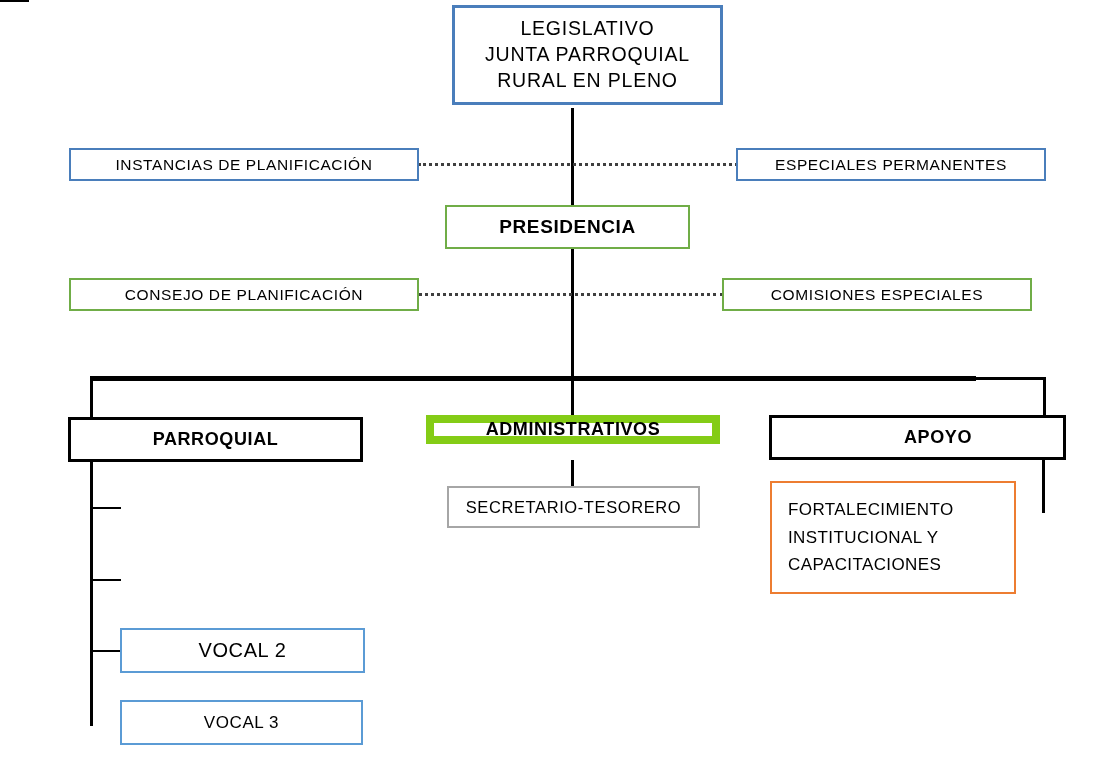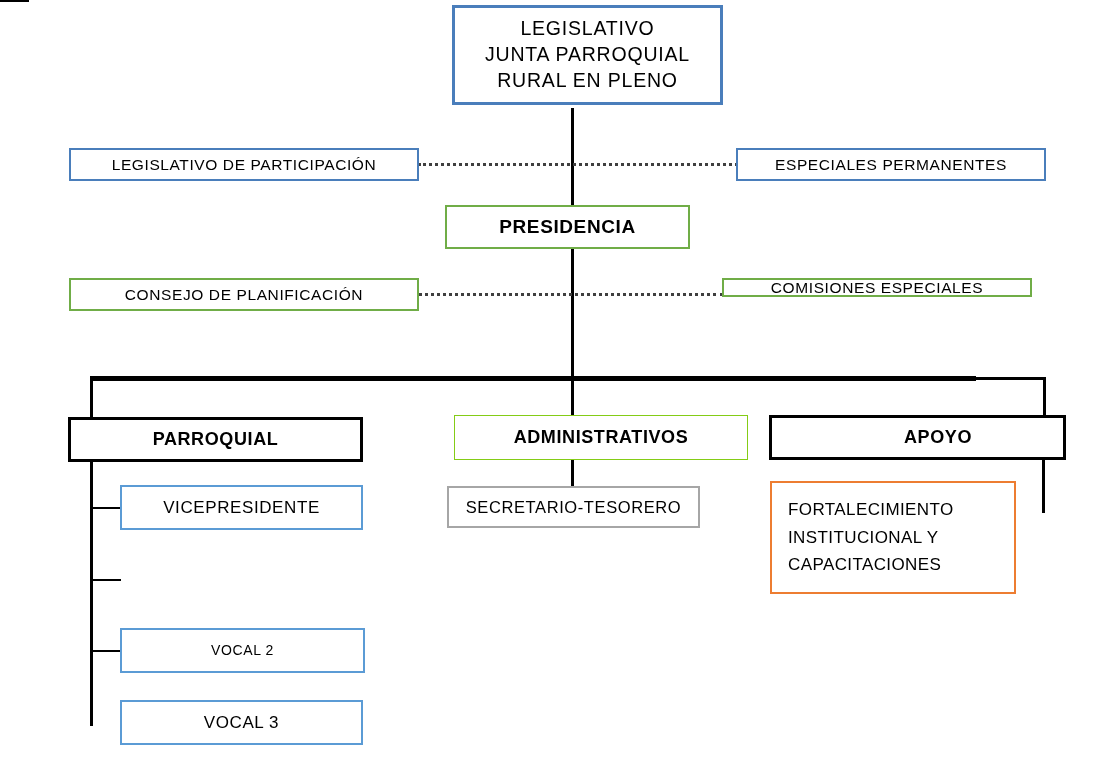--- a/index.html
+++ b/index.html
@@ -57,55 +57,55 @@
     font-weight:bold;
     font-size:19px;
   }
   
   #box-consejo{
     left:69px; top:278px; width:350px; height:33px;
     border:2px solid #70ad47;
     font-size:15.5px;
   }
   #box-comisiones-esp{
-    left:722px; top:278px; width:310px; height:19px;
+    left:722px; top:278px; width:310px; height:33px;
     border:2px solid #70ad47;
     font-size:15.5px;
   }
   
   #box-dignidades{
     left:68px; top:417px; width:295px; height:45px;
     border:3px solid #000000;
     font-weight:bold; font-size:18px;
   }
   #box-administrativos{
-    left:426px; top:415px; width:294px; height:45px;
-    border:1px solid #84cc16;
-    font-weight:bold; font-size:18px;margin-left:28px;
+    left:426px; top:415px; width:294px; height:29px;
+    border:8px solid #84cc16;
+    font-weight:bold; font-size:18px;
   }
   #box-apoyo{
     left:769px; top:415px; width:297px; height:45px;
     border:3px solid #000000;
     font-weight:bold; font-size:18px;padding-left:41px;
   }
   
   #box-vicepresidente{
     left:120px; top:485px; width:243px; height:45px;
     border:2px solid #5b9bd5;
     font-size:17px;
   }
   #box-vocal1{
     left:120px; top:557px; width:245px; height:45px;
     border:2px solid #5b9bd5;
     font-size:17px;
   }
   #box-vocal2{
     left:120px; top:628px; width:245px; height:45px;
     border:2px solid #5b9bd5;
-    font-size:14px;
+    font-size:20px;
   }
   #box-vocal3{
     left:120px; top:700px; width:243px; height:45px;
     border:2px solid #5b9bd5;
     font-size:17px;
   }
   #box-secretario{
     left:447px; top:486px; width:253px; height:42px;
     border:2px solid #a6a6a6;
     font-size:16.5px;
@@ -177,21 +177,21 @@
 
   <div class="box" id="box-legislativo">
     <span class="lbl">
       <span>LEGISLATIVO</span><br>
       <span>JUNTA PARROQUIAL</span><br>
       <span>RURAL EN PLENO</span>
     </span>
   </div>
 
   <div class="box" id="box-instancias">
-    <span class="lbl">LEGISLATIVO  DE PARTICIPACIÓN</span>
+    <span class="lbl">INSTANCIAS  DE PLANIFICACIÓN</span>
   </div>
 
   <div class="box" id="box-comisiones-perm">
     <span class="lbl">ESPECIALES  PERMANENTES</span>
   </div>
 
   <div class="box" id="box-presidencia">
     <span class="lbl">PRESIDENCIA</span>
   </div>
 
@@ -208,23 +208,20 @@
   </div>
 
   <div class="box" id="box-administrativos">
     <span class="lbl">ADMINISTRATIVOS</span>
   </div>
 
   <div class="box" id="box-apoyo">
     <span class="lbl">APOYO</span>
   </div>
 
-  <div class="box" id="box-vicepresidente">
-    <span class="lbl">VICEPRESIDENTE</span>
-  </div>
 
 
   <div class="box" id="box-vocal2">
     <span class="lbl">VOCAL 2</span>
   </div>
 
   <div class="box" id="box-vocal3">
     <span class="lbl">VOCAL 3</span>
   </div>
 

